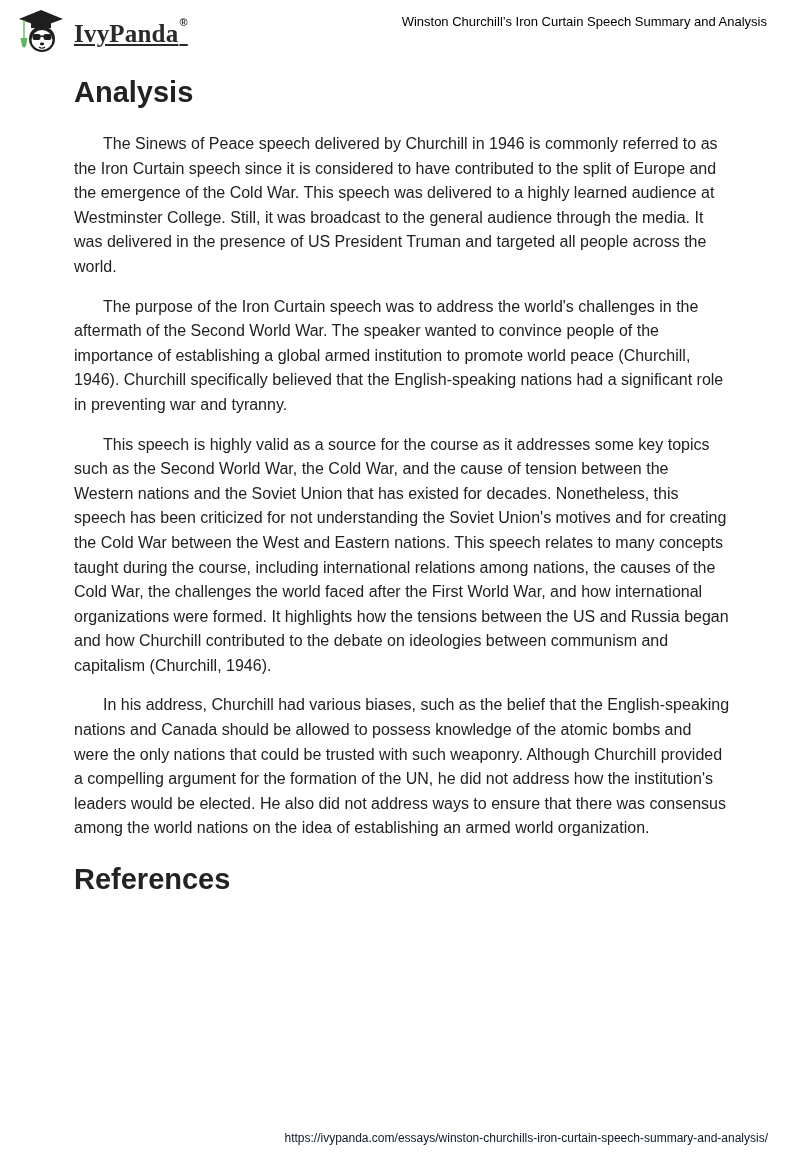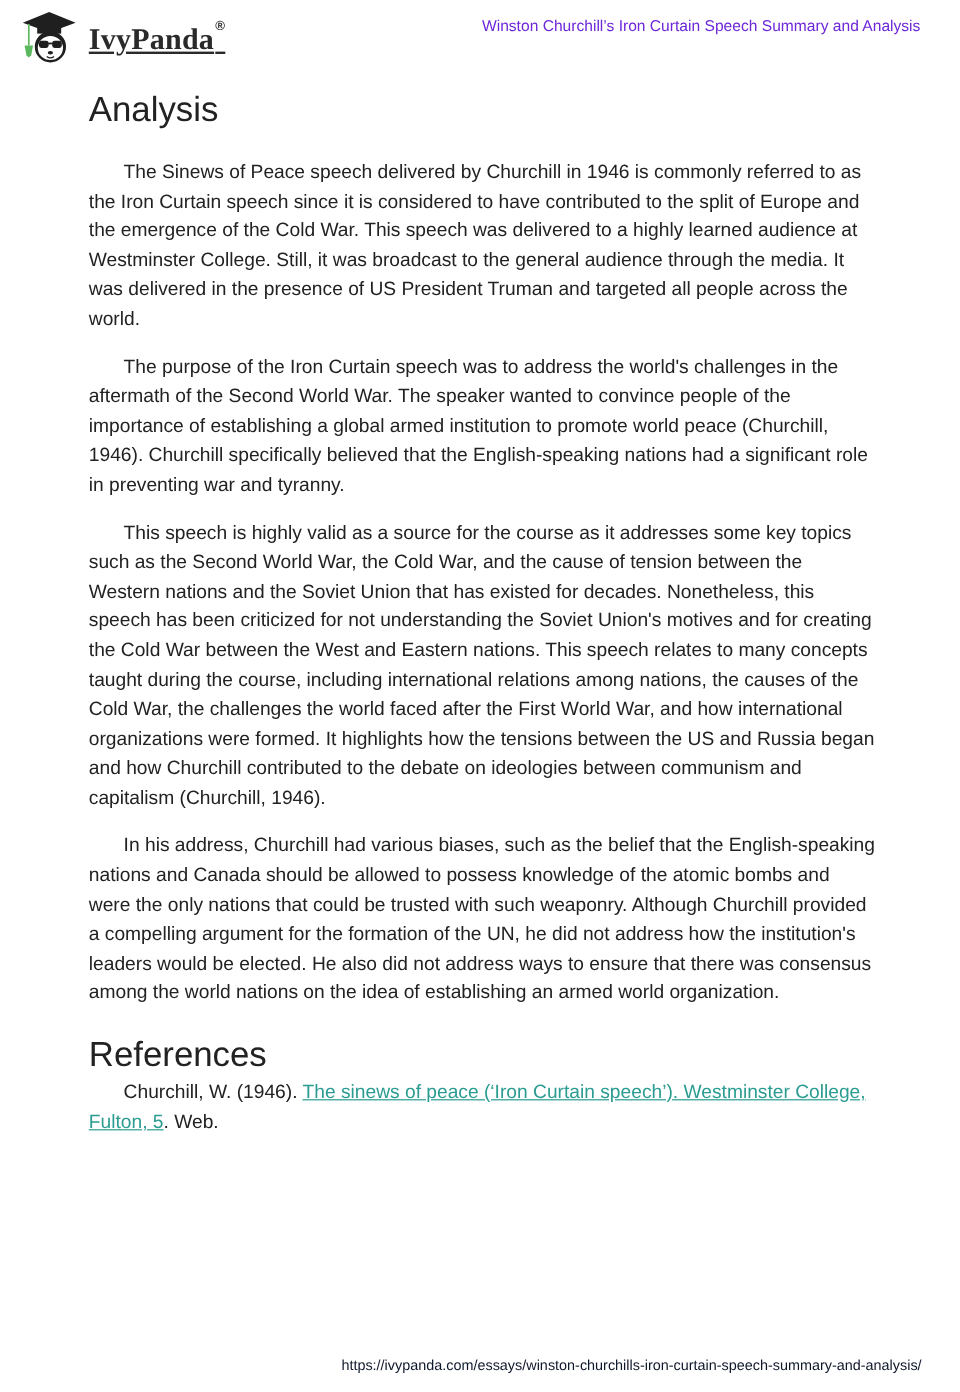--- a/index.html
+++ b/index.html
@@ -49,32 +49,32 @@
       vertical-align: top;
       position: relative;
       top: -4px;
       margin-left: 1px;
     }
     .doc-title {
       position: absolute;
       right: 33px;
       top: 14px;
       font-size: 13px;
-      color: #6d28d9;
+      color: #000000;
       white-space: nowrap;
     }
     .content {
       position: absolute;
       left: 74px;
       top: 72px;
       width: 656px;
     }
     h1 {
       font-family: "Liberation Sans", sans-serif;
-      font-weight: normal;
+      font-weight: bold;
       font-size: 29px;
       color: #222222;
       margin: 0;
       line-height: 40px;
       height: 40px;
     }
     h1.analysis {
       margin-bottom: 20px;
     }
     h1.references {
@@ -129,16 +129,15 @@
 </div>
 
 <div class="content">
   <h1 class="analysis">Analysis</h1>
   <p>The Sinews of Peace speech delivered by Churchill in 1946 is commonly referred to as the Iron Curtain speech since it is considered to have contributed to the split of Europe and the emergence of the Cold War. This speech was delivered to a highly learned audience at Westminster College. Still, it was broadcast to the general audience through the media. It was delivered in the presence of US President Truman and targeted all people across the world.</p>
   <p>The purpose of the Iron Curtain speech was to address the world's challenges in the aftermath of the Second World War. The speaker wanted to convince people of the importance of establishing a global armed institution to promote world peace (Churchill, 1946). Churchill specifically believed that the English-speaking nations had a significant role in preventing war and tyranny.</p>
   <p>This speech is highly valid as a source for the course as it addresses some key topics such as the Second World War, the Cold War, and the cause of tension between the Western nations and the Soviet Union that has existed for decades. Nonetheless, this speech has been criticized for not understanding the Soviet Union's motives and for creating the Cold War between the West and Eastern nations. This speech relates to many concepts taught during the course, including international relations among nations, the causes of the Cold War, the challenges the world faced after the First World War, and how international organizations were formed. It highlights how the tensions between the US and Russia began and how Churchill contributed to the debate on ideologies between communism and capitalism (Churchill, 1946).</p>
   <p>In his address, Churchill had various biases, such as the belief that the English-speaking nations and Canada should be allowed to possess knowledge of the atomic bombs and were the only nations that could be trusted with such weaponry. Although Churchill provided a compelling argument for the formation of the UN, he did not address how the institution's leaders would be elected. He also did not address ways to ensure that there was consensus among the world nations on the idea of establishing an armed world organization.</p>
 
   <h1 class="references">References</h1>
-  <p><span>Churchill, W. (1946). </span><a class="ref-link">The sinews of peace (‘Iron Curtain speech’). Westminster College, Fulton, 5</a><span>. Web.</span></p>
 </div>
 
 <div class="footer-url">https://ivypanda.com/essays/winston-churchills-iron-curtain-speech-summary-and-analysis/</div>
 
 </body></html>

